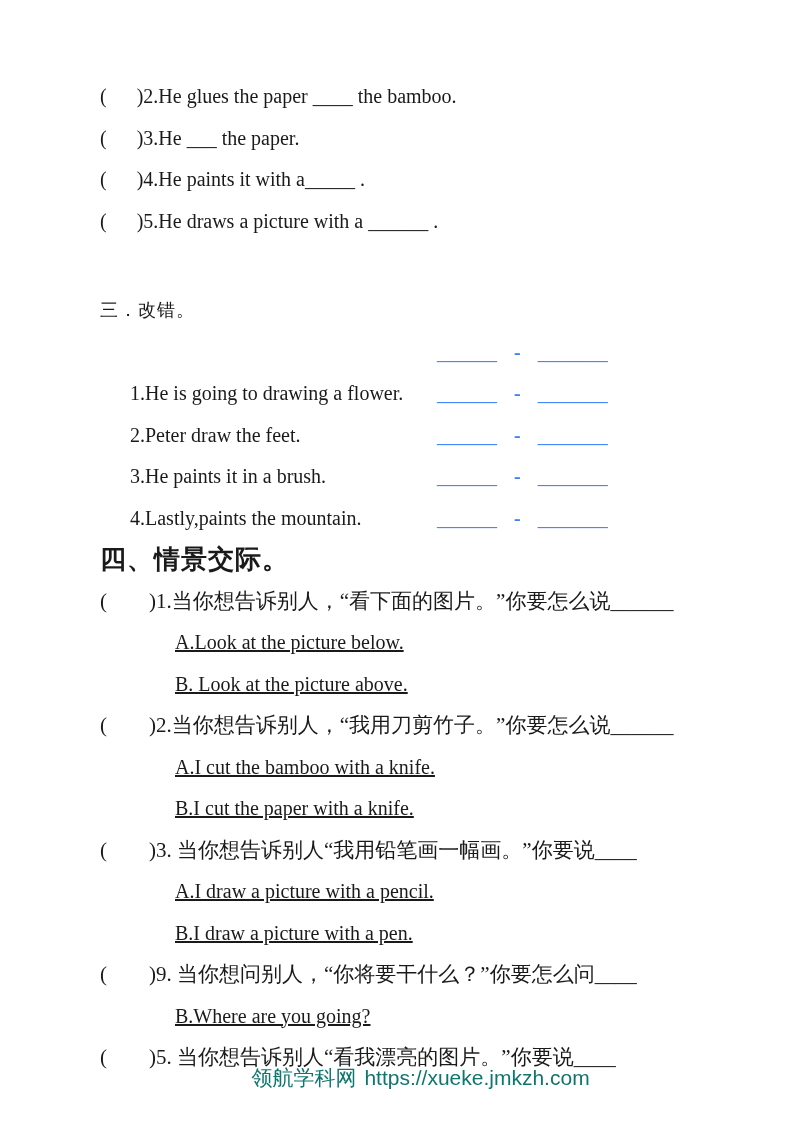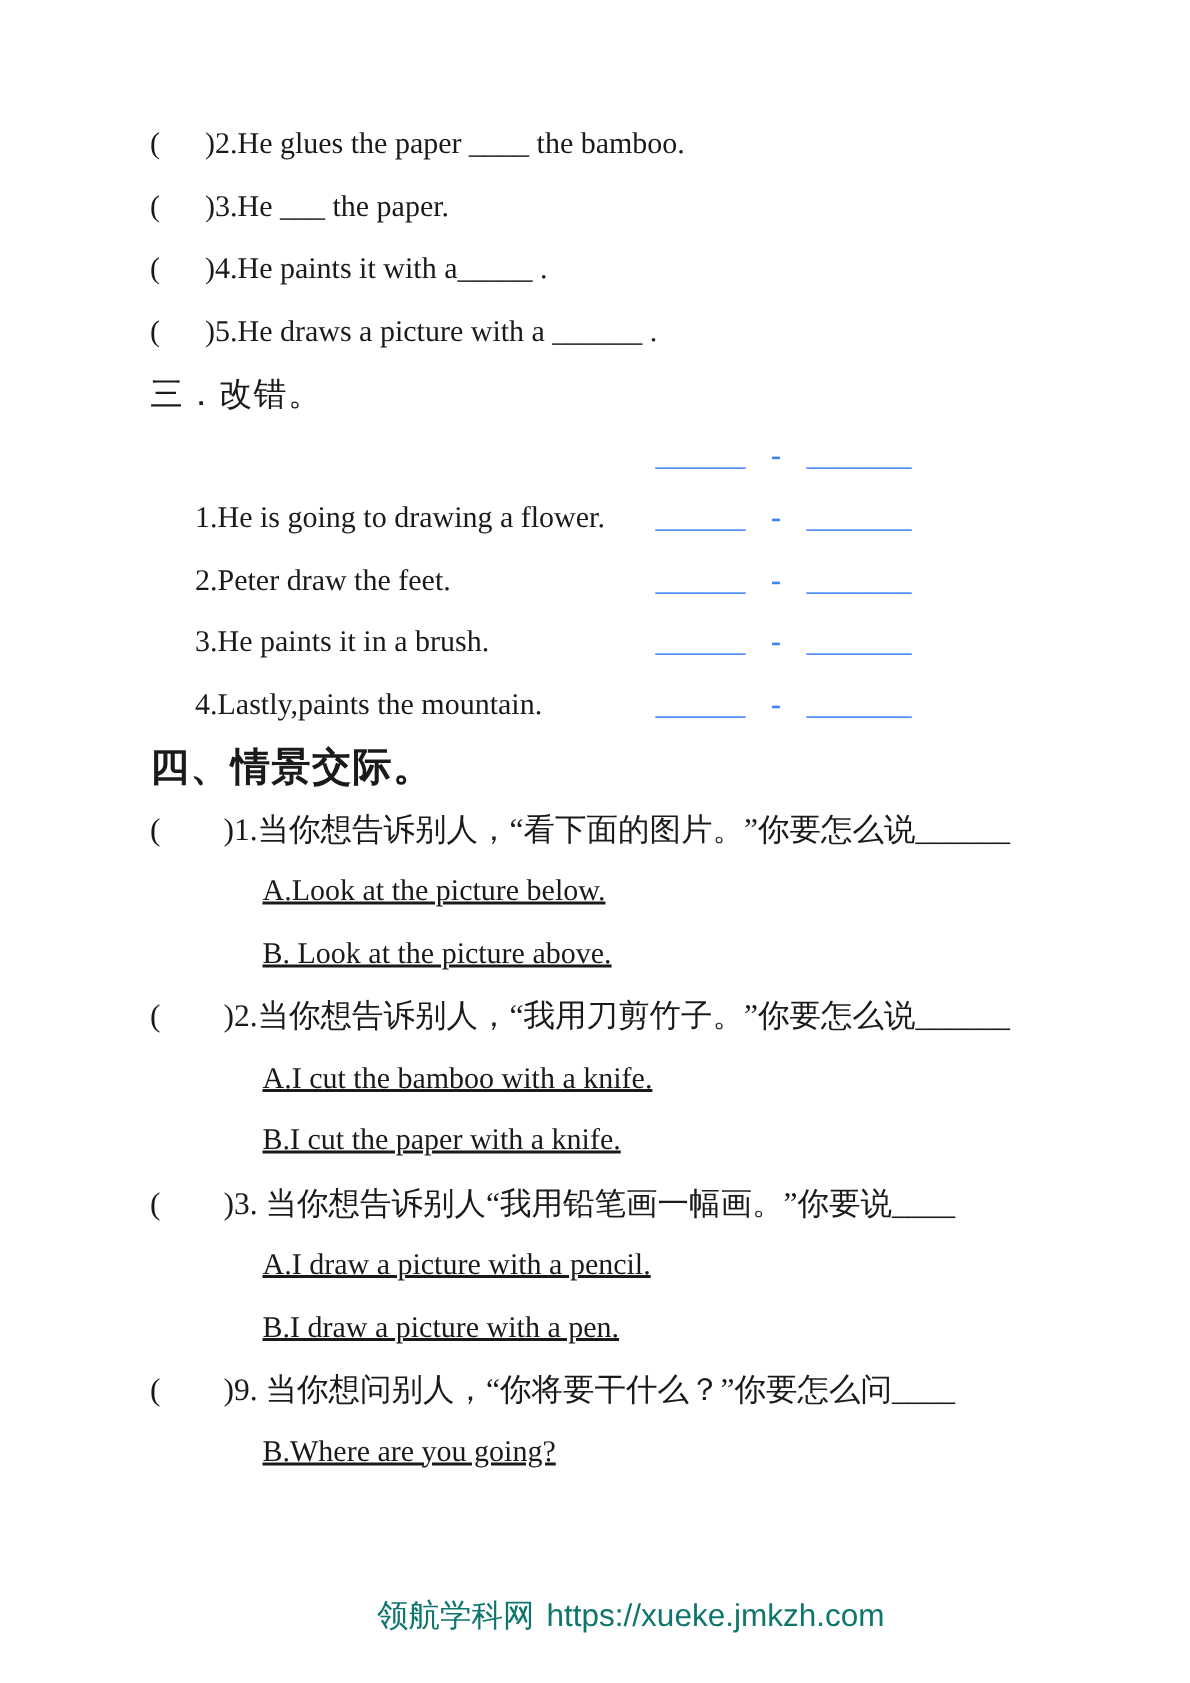--- a/index.html
+++ b/index.html
@@ -22,22 +22,23 @@
   .line {
     height: 41.5px;
     line-height: 41.5px;
     font-size: 20px;
     white-space: pre-wrap;
   }
   .cn {
     font-size: 21px;
   }
   .heading-regular {
-    font-size: 22px;
+    font-size: 18px;
     letter-spacing: 1px;
+    margin-top: 48px;
   }
   .heading-bold {
     font-weight: bold;
     font-size: 26px;
     font-family: "Liberation Sans", "DejaVu Sans", sans-serif;
     letter-spacing: 1px;
   }
   .option {
     padding-left: 75px;
     text-decoration: underline;
@@ -116,19 +117,20 @@
     <div class="line option">A.I cut the bamboo with a knife.</div>
     <div class="line option">B.I cut the paper with a knife.</div>
 
     <div class="line cn">(        )3. 当你想告诉别人“我用铅笔画一幅画。”你要说____</div>
     <div class="line option">A.I draw a picture with a pencil.</div>
     <div class="line option">B.I draw a picture with a pen.</div>
 
     <div class="line cn">(        )9. 当你想问别人，“你将要干什么？”你要怎么问____</div>
     <div class="line option">B.Where are you going?</div>
 
+    <div class="line cn">(        )5. 当你想告诉别人“看我漂亮的图片。”你要说____</div>
 
   </div>
 
   <div class="footer">
     <span class="site">领航学科网</span><span>https://xueke.jmkzh.com</span>
   </div>
 </div>
 
 </body></html>

